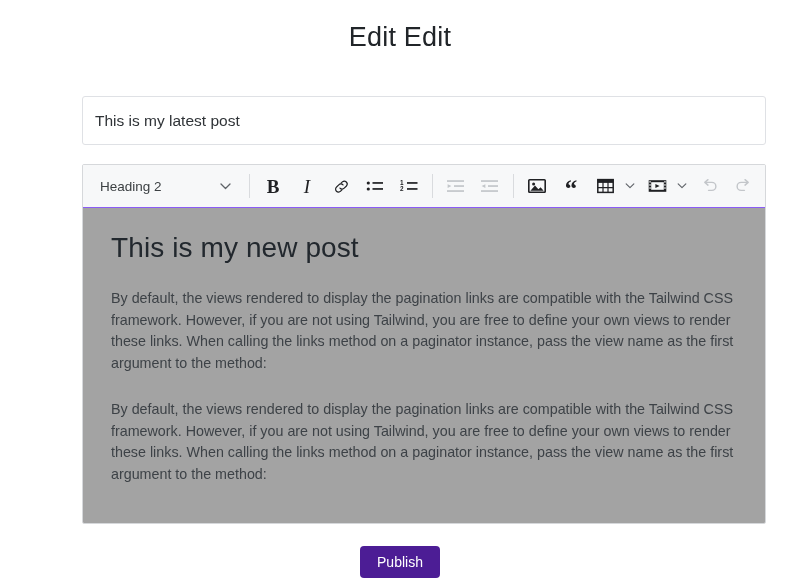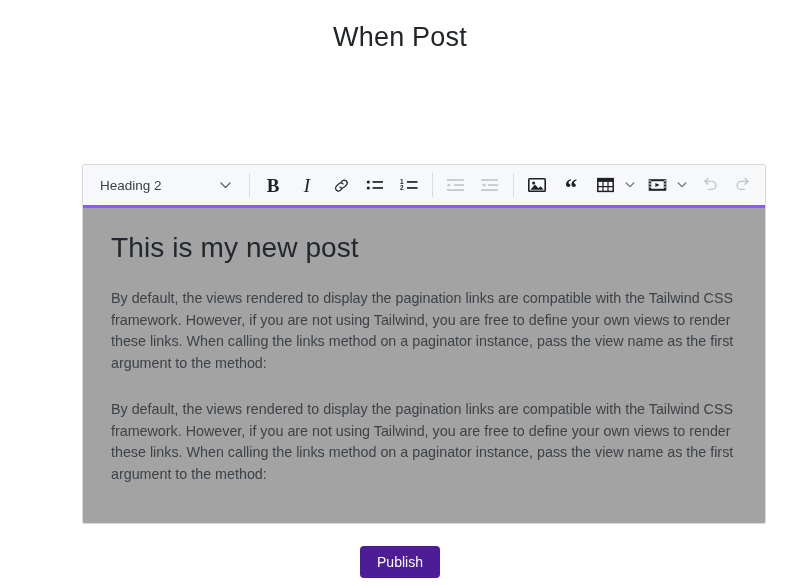--- a/index.html
+++ b/index.html
@@ -67,21 +67,21 @@
     display: flex;
     flex-direction: column;
     overflow: hidden;
   }
 
   
   .toolbar {
     height: 43px;
     flex: 0 0 43px;
     background: #f7f8f9;
-    border-bottom: 3px solid #8b5cf6;
+    border-bottom: 1px solid #8b5cf6;
     display: flex;
     align-items: center;
     padding: 0 2px;
   }
 
   .tb-select {
     width: 145px;
     height: 30px;
     margin-left: 9px;
     margin-right: 4px;
@@ -198,22 +198,25 @@
     padding: 8px 17px;
     cursor: pointer;
     line-height: 16px;
   }
 </style>
 </head>
 <body>
 
 <div class="page">
 
-  <h1 class="page-title">When Post</h1>
-
+  <h1 class="page-title">Edit Edit</h1>
+
+  <div class="title-input-wrap">
+    <input class="title-input" type="text" value="This is my latest post" style="">
+  </div>
 
   <div class="editor">
 
     <div class="toolbar">
 
       <div class="tb-select">
         <span class="sel-label">Heading 2</span>
         <span class="chev">
           <svg width="11" height="7" viewBox="0 0 11 7" fill="none" aria-hidden="true">
             <path d="M1 1L5.5 5.5L10 1" stroke="currentColor" stroke-width="1.3" stroke-linecap="round" stroke-linejoin="round"></path>

